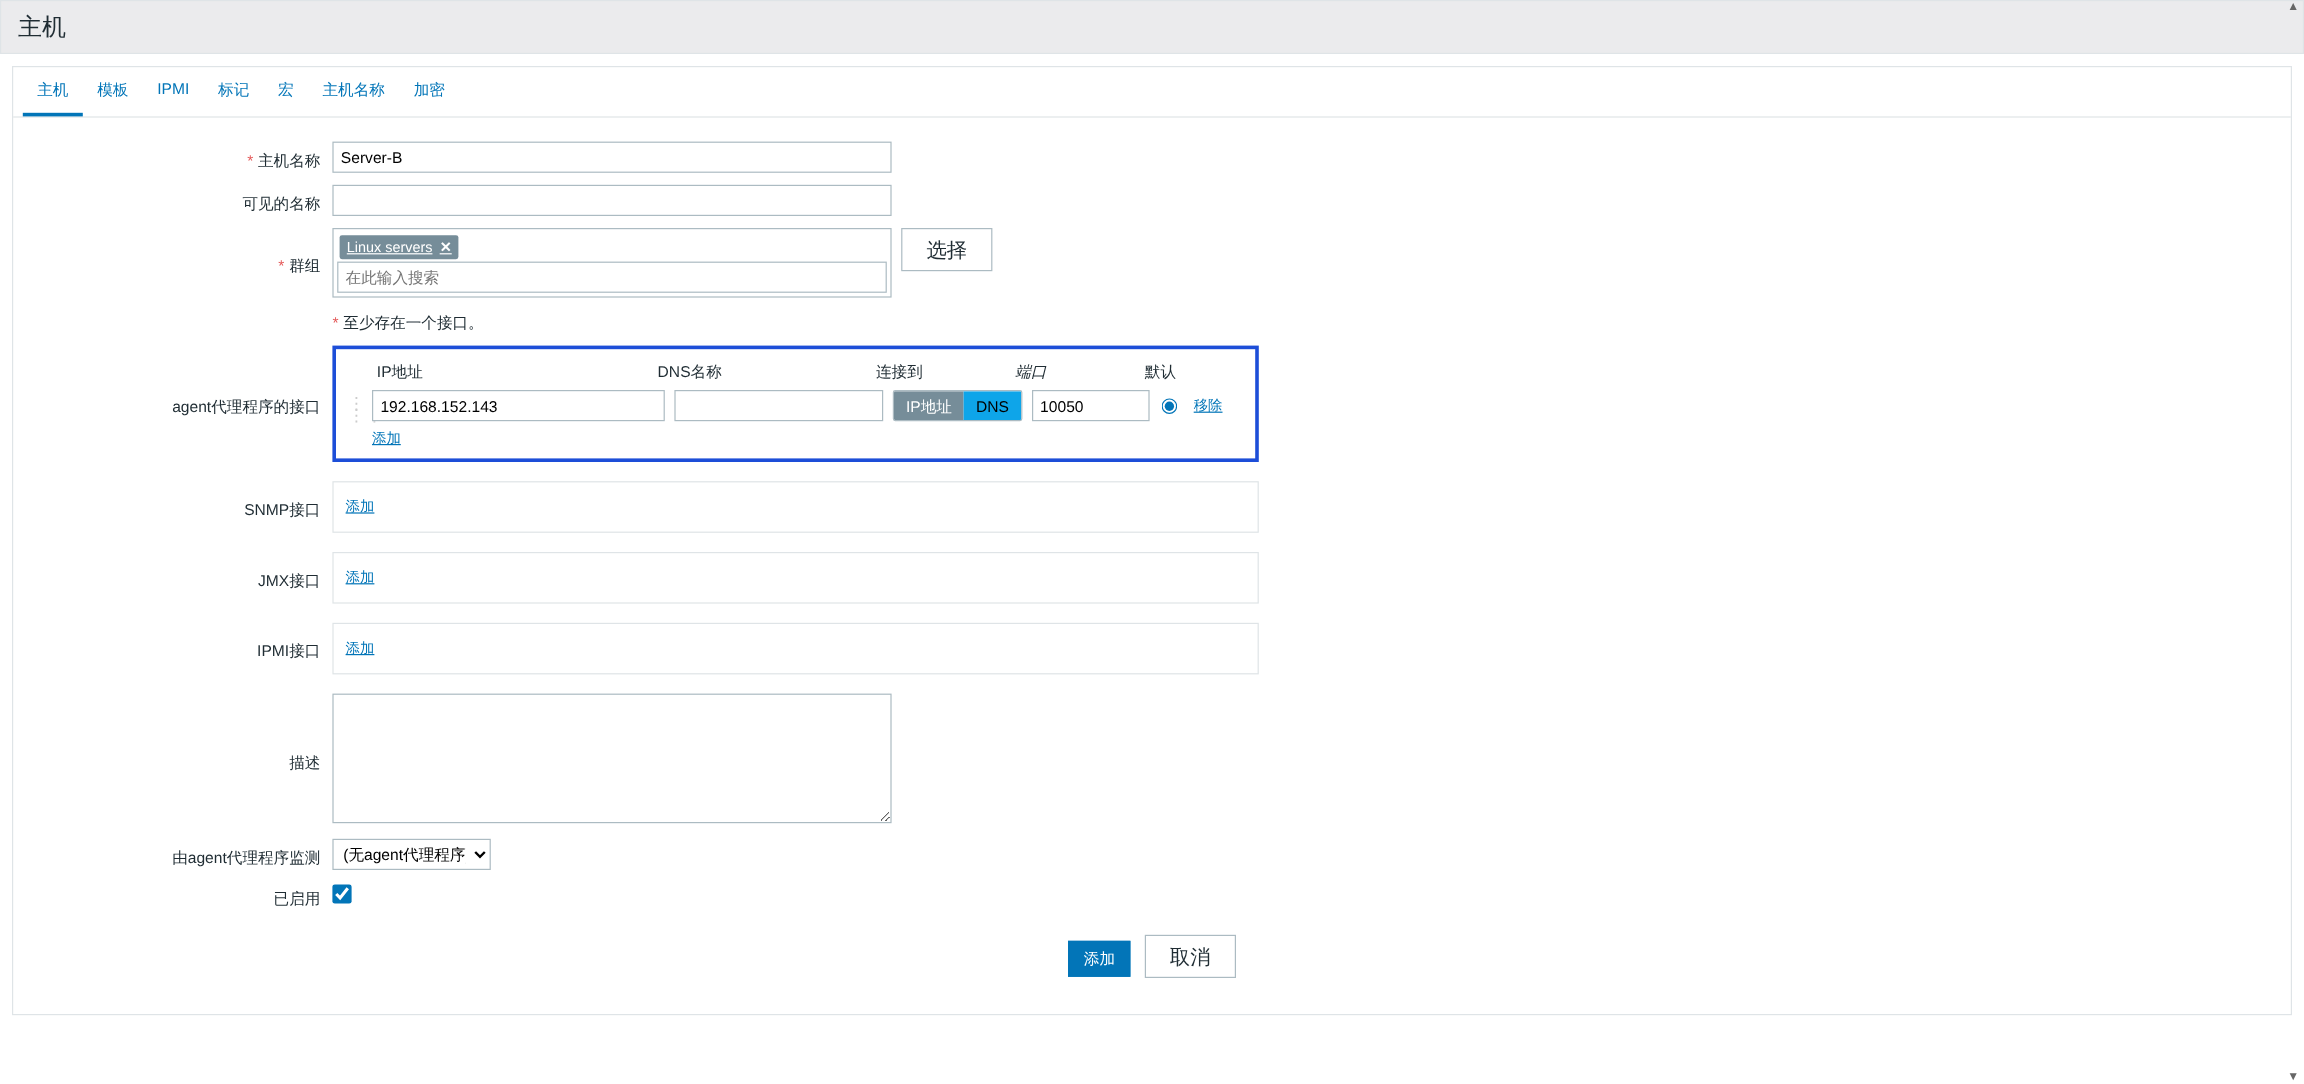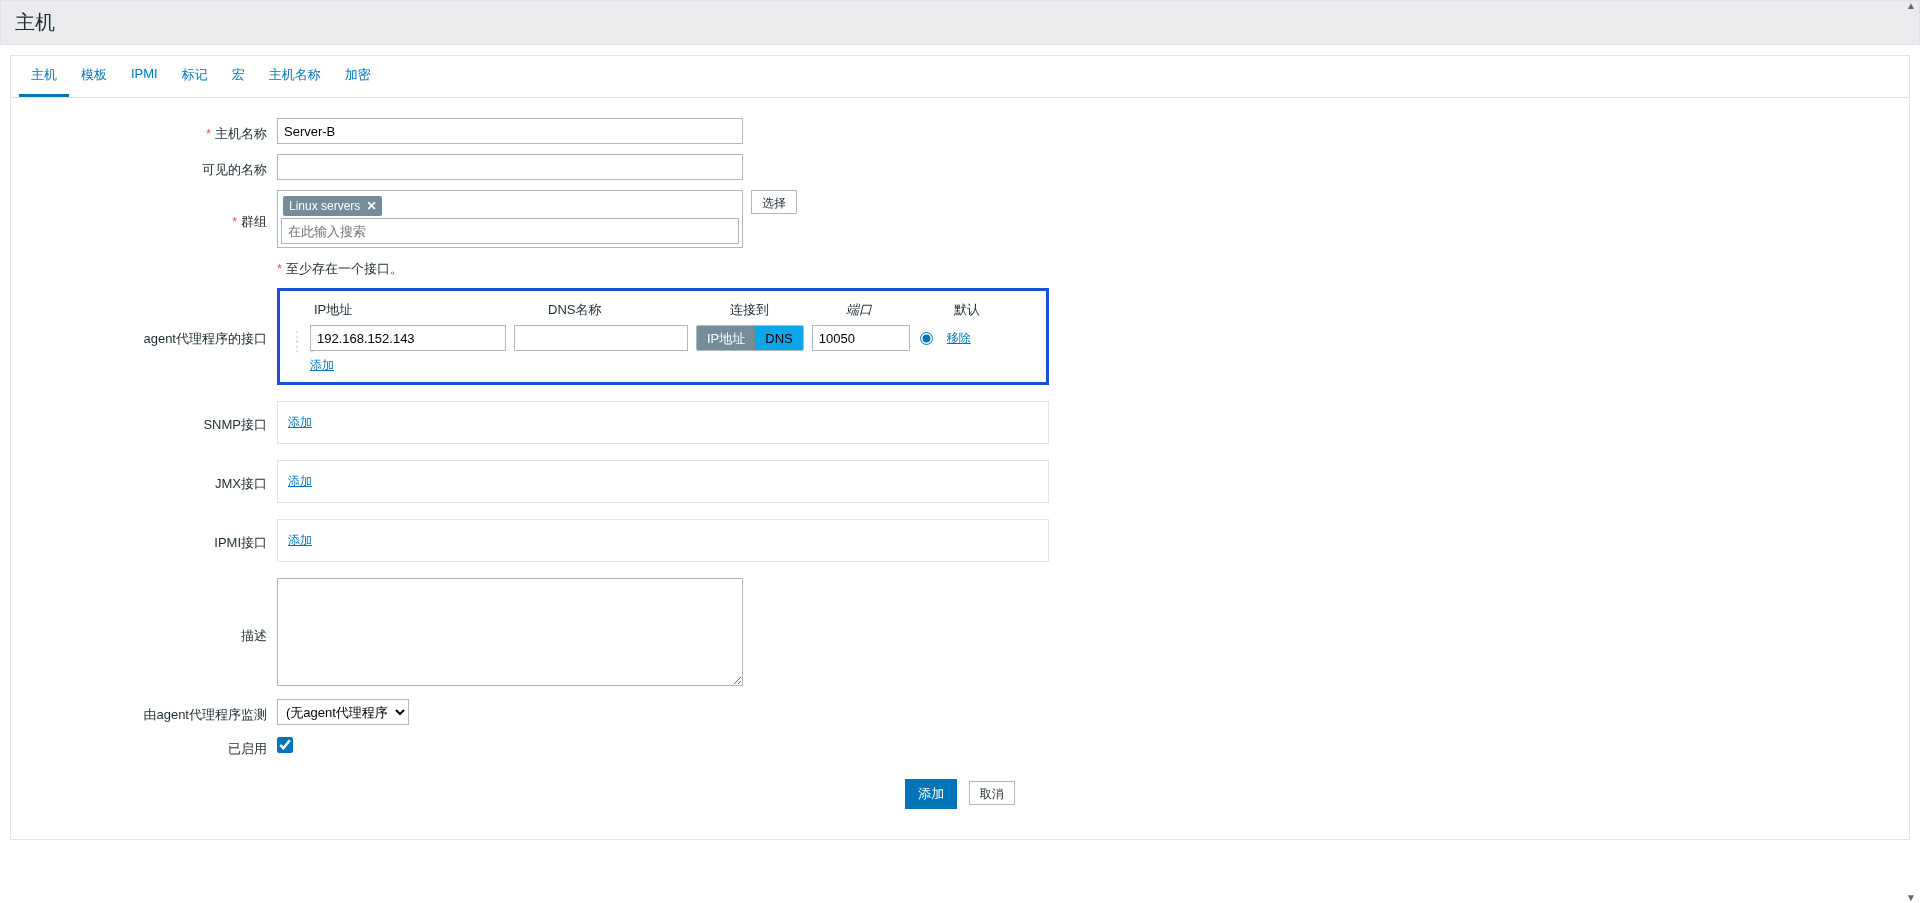--- a/index.html
+++ b/index.html
@@ -82,42 +82,43 @@
     .group-tag {
       display: inline-flex;
       align-items: center;
       background: #768d99;
       color: #fff;
       padding: 2px 6px;
       border-radius: 2px;
       font-size: 12px;
       margin: 2px;
       height: 20px;
+      text-decoration: underline;
     }
     .group-tag-close {
       margin-left: 6px;
       cursor: pointer;
       font-weight: bold;
     }
     .group-placeholder {
       border: none;
       outline: none;
       padding: 3px 6px;
       font-size: 13px;
       color: #888;
       flex: 1;
       min-width: 180px;
     }
     .btn {
       border: 1px solid #acbbc2;
       background: #fff;
-      padding: 4px 10px;
-      font-size: 12px;
-      cursor: pointer;
-      height: 24px;
+      padding: 4px 20px;
+      font-size: 17px;
+      cursor: pointer;
+      height: 36px;
       color: #1f2c33;
     }
     .btn-select { margin-left: 8px; }
     .hint-text {
       color: #1f2c33;
       font-size: 13px;
       padding-top: 2px;
     }
     .interface-box {
       border: 3px solid #1d4ed8;
@@ -143,21 +144,21 @@
     .col-ip { width: 238px; padding-left: 4px; }
     .col-dns { width: 182px; }
     .col-connect { width: 116px; }
     .col-port { width: 108px; font-style: italic; }
     .col-default { width: 60px; }
     .iface-row {
       display: flex;
       align-items: center;
       margin-bottom: 6px;
     }
-    .ip-input { width: 196px; }
+    .ip-input { width: 244px; }
     .dns-input { width: 174px; }
     .port-input { width: 98px; }
     .toggle-group {
       display: inline-flex;
       border: 1px solid #acbbc2;
       border-radius: 2px;
       overflow: hidden;
       height: 26px;
     }
     .toggle-btn {

